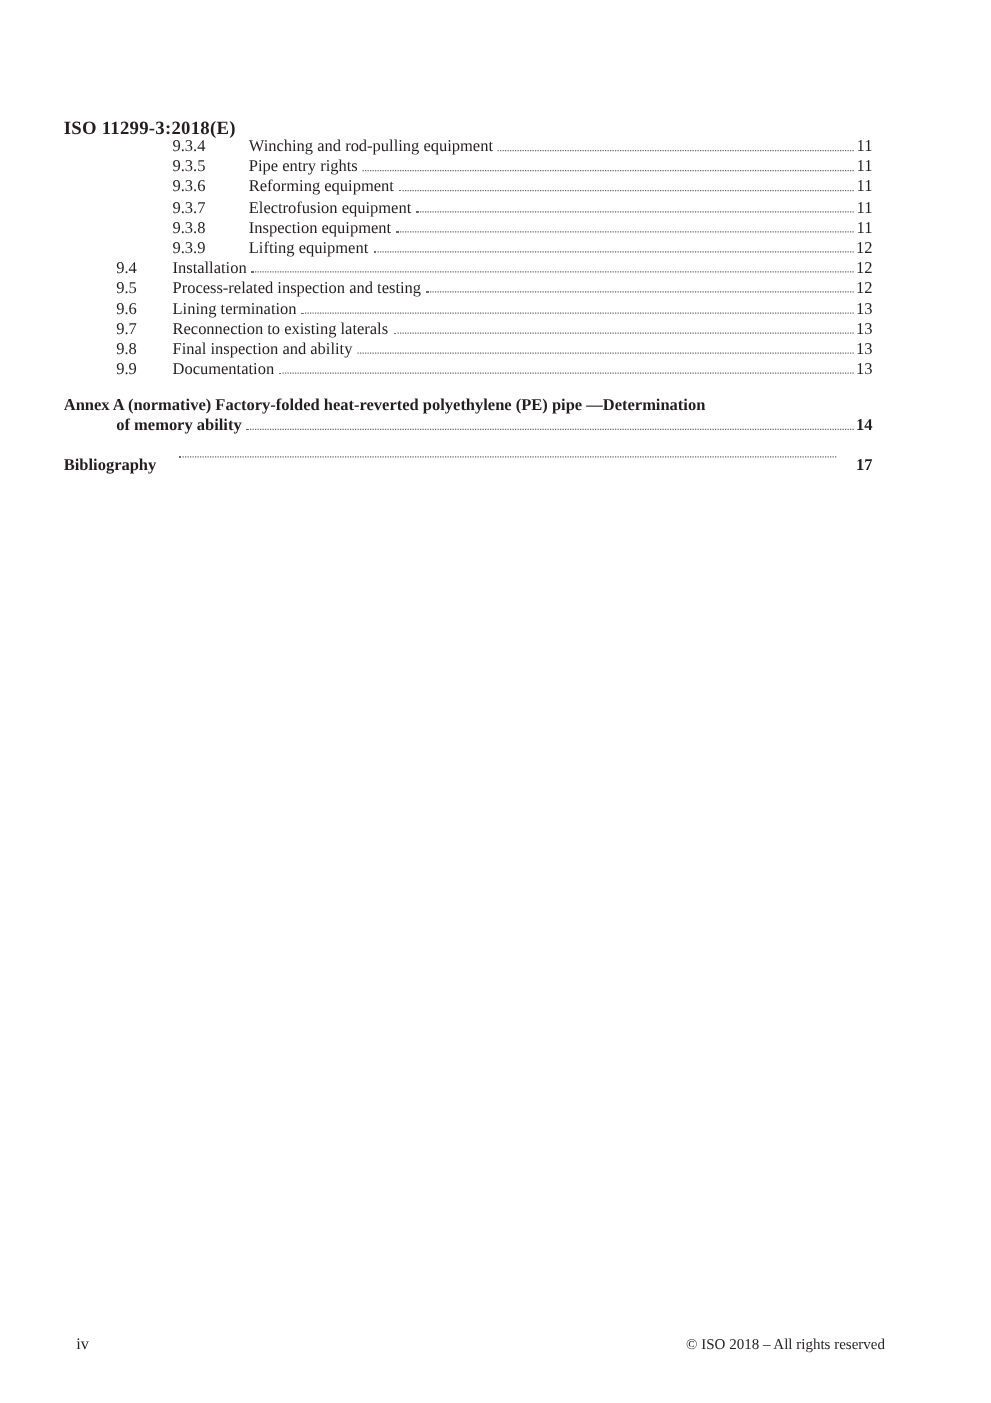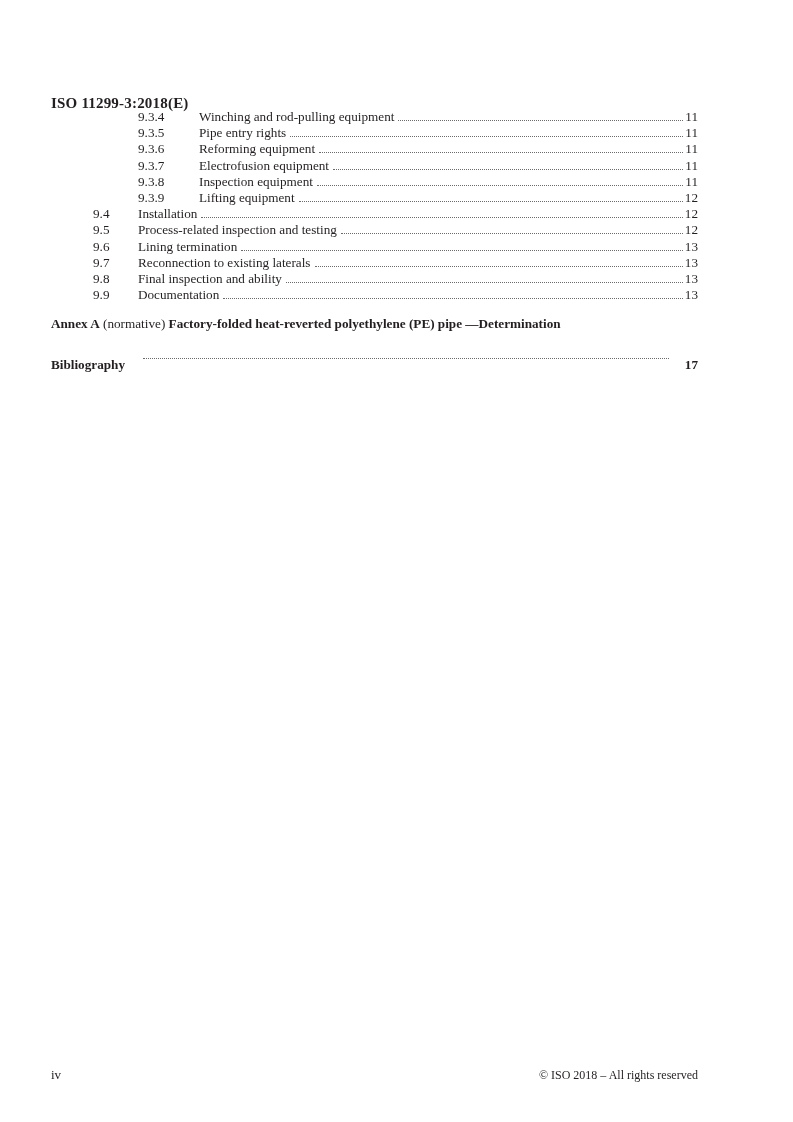--- a/index.html
+++ b/index.html
@@ -53,40 +53,40 @@
   }
   .pg { flex: none; }
   .annex-entry {
     margin-top: 13px;
     font-weight: bold;
   }
   .annex-line1 {
     line-height: 16.2px;
     white-space: pre-wrap;
   }
-  .annex-line1 .qualifier { font-weight: normal; }
+  .annex-line1 .qualifier { font-weight: bold; }
   .annex-line2 {
     display: flex;
     align-items: baseline;
     padding-left: 42px;
     height: 16.2px;
     line-height: 16.2px;
   }
   .bibliography-entry {
     display: flex;
     align-items: flex-end;
-    margin-top: 25px;
+    margin-top: 15px;
     height: 16.2px;
     line-height: 16.2px;
     font-weight: bold;
     gap: 14px;
   }
   .page-footer {
     position: absolute;
-    left: 51px;
+    left: 61px;
     top: 1067px;
     width: 647px;
     display: flex;
     justify-content: space-between;
     align-items: baseline;
   }
   .footer-page-number { font-size: 13px; }
   .footer-copyright { font-size: 12px; }
 </style>
 </head>
@@ -165,20 +165,25 @@
       <div class="toc-row l2">
         <span class="num">9.9</span>
         <span class="title">Documentation</span>
         <span class="leader"></span>
         <span class="pg">13</span>
       </div>
     </div>
 
   <div class="annex-entry">
     <div class="annex-line1"><span>Annex A</span><span class="qualifier"> (normative) </span><span>Factory-folded heat-reverted polyethylene (PE) pipe —Determination</span></div>
+    <div class="annex-line2">
+      <span class="title">of memory ability</span>
+      <span class="leader"></span>
+      <span class="pg">14</span>
+    </div>
   </div>
 
   <div class="bibliography-entry">
     <span class="title">Bibliography</span>
     <span class="leader"></span>
     <span class="pg">17</span>
   </div>
 </div>
 
 <div class="page-footer">

